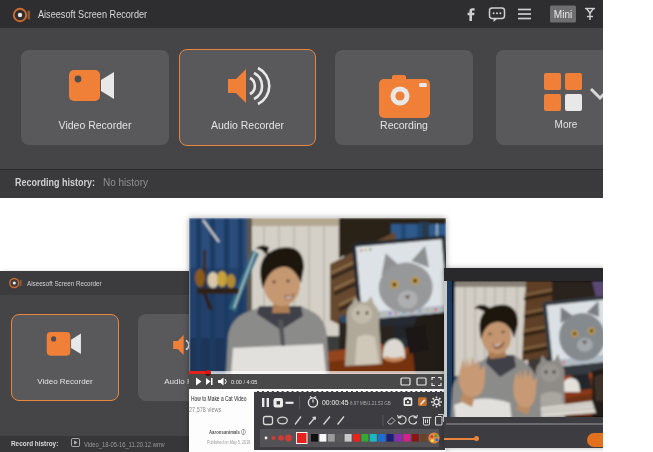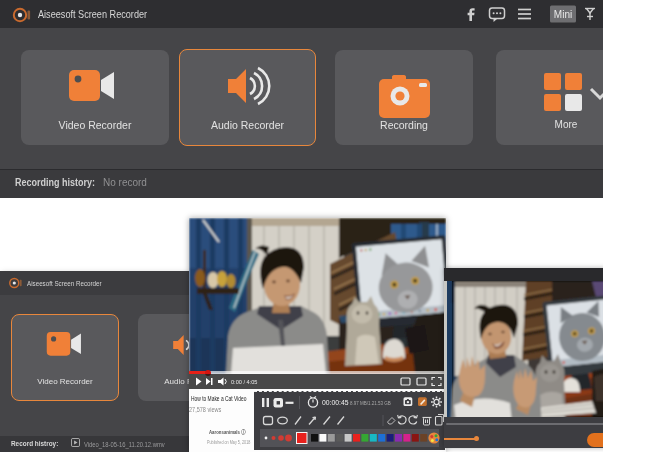--- a/index.html
+++ b/index.html
@@ -87,21 +87,21 @@
     <rect x="0" y="0" width="17" height="17" rx="2" fill="#f08038"></rect>
     <rect x="21" y="0" width="17" height="17" rx="2" fill="#f08038"></rect>
     <rect x="0" y="21" width="17" height="17" rx="2" fill="#f08038"></rect>
     <rect x="21" y="21" width="17" height="17" rx="2" fill="#e8e8e8"></rect>
     <path d="M47 16 L56 25 L65 16" fill="none" stroke="#d8d8d8" stroke-width="3"></path>
   </svg>
   <div class="txt" style="left:496px;top:119px;width:140px;text-align:center;font-size:10px;color:#e2e2e2;">More</div>
 
   <div class="abs" style="left:0;top:169px;width:653px;height:29px;background:#3a3a3d;border-top:1px solid #2b2b2e;box-sizing:border-box;"></div>
   <div class="txt" style="left:15px;top:177px;font-size:10px;font-weight:bold;color:#cfcfcf;transform:scaleX(0.9);transform-origin:0 0;">Recording history:</div>
-  <div class="txt" style="left:103px;top:177px;font-size:10px;color:#909092;">No record</div>
+  <div class="txt" style="left:103px;top:177px;font-size:10px;color:#909092;">No history</div>
 </div>
 
 <div class="abs" style="left:0;top:271px;width:190px;height:181px;background:#454548;box-shadow:2px 2px 6px rgba(0,0,0,0.25);">
   <div class="abs" style="left:0;top:0;width:190px;height:24px;background:#3c3c3f;"></div>
   <svg class="abs" style="left:6px;top:4px" width="18" height="16" viewBox="0 0 24 22">
     <circle cx="11" cy="11" r="6.2" fill="none" stroke="#c96a2e" stroke-width="2"></circle>
     <circle cx="11" cy="11" r="2.2" fill="#e9e9e9"></circle>
     <rect x="18.5" y="6.5" width="2.6" height="9" rx="1" fill="#8a5a38"></rect>
   </svg>
   <div class="txt" style="left:27px;top:8px;font-size:8px;color:#d5d5d5;transform:scaleX(0.78);transform-origin:0 0;">Aiseesoft Screen Recorder</div>

